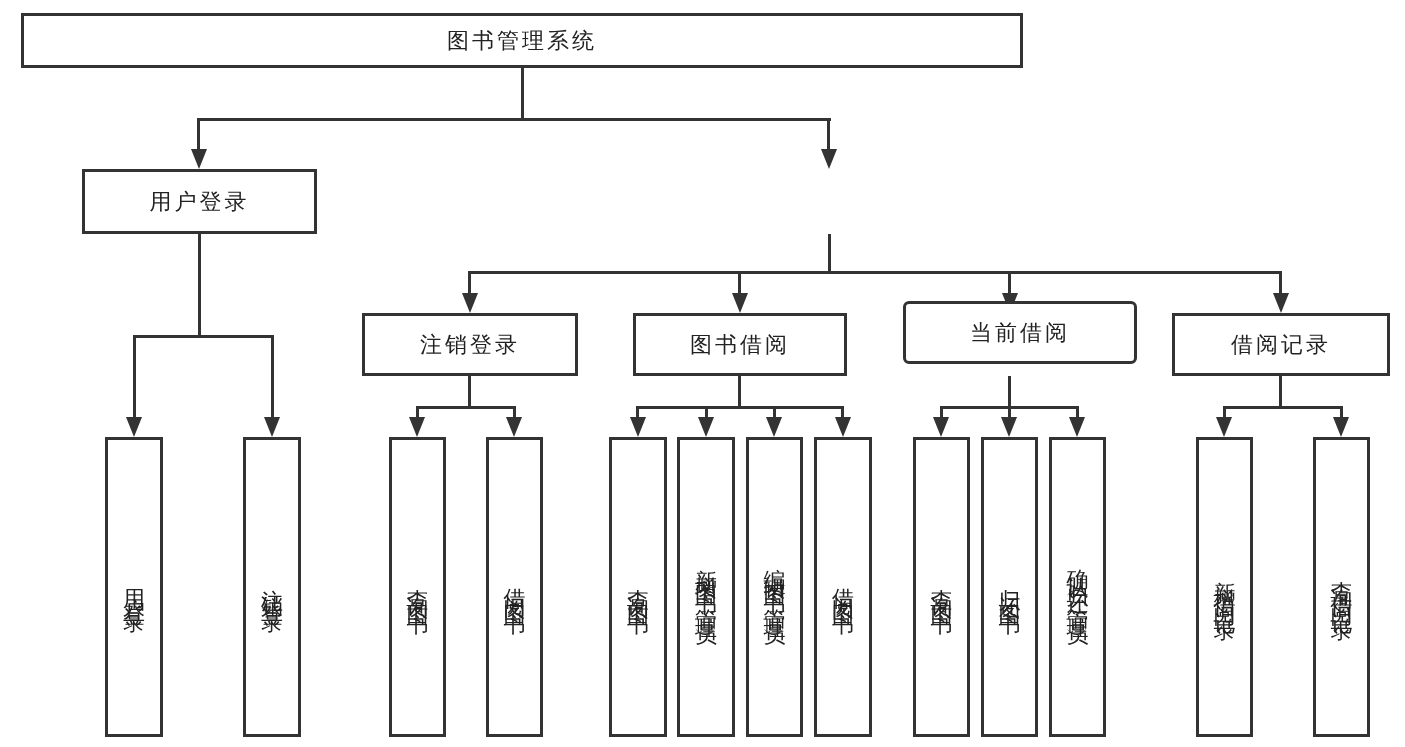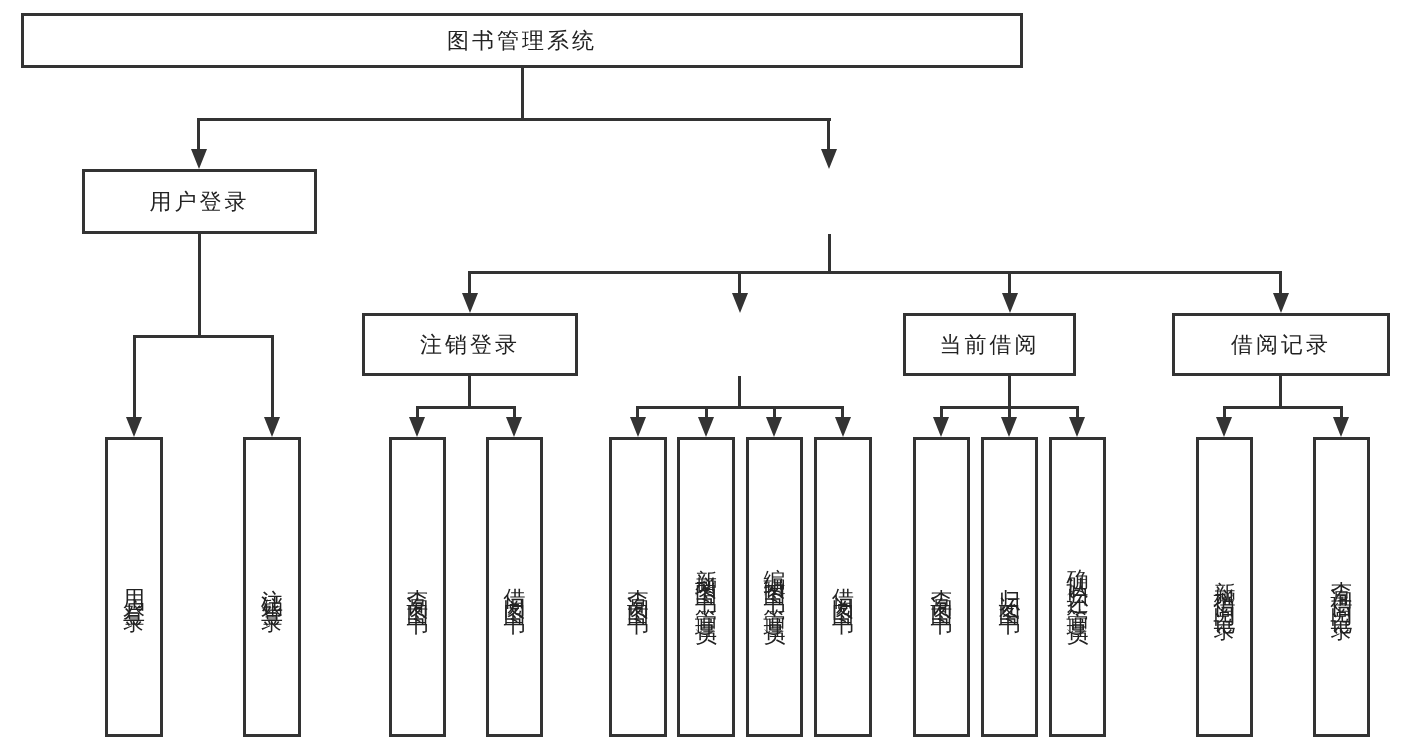--- a/index.html
+++ b/index.html
@@ -86,21 +86,24 @@
   <div class="vline" style="left:738px;top:271px;height:24px;"></div>
   <div class="arrow" style="left:732px;top:293px;"></div>
   <div class="vline" style="left:1008px;top:271px;height:24px;"></div>
   <div class="arrow" style="left:1002px;top:293px;"></div>
   <div class="vline" style="left:1279px;top:271px;height:24px;"></div>
   <div class="arrow" style="left:1273px;top:293px;"></div>
 
   <div class="node" style="left:362px;top:313px;width:216px;height:63px;">
     <span class="h-label">注销登录</span>
   </div>
-  <div class="node" style="left:903px;top:313px;width:173px;height:63px;">
+  <div class="node" style="left:633px;top:313px;width:214px;height:63px;">
+    <span class="h-label">图书借阅</span>
+  </div>
+  <div class="node" style="left:903px;top:301px;width:234px;height:63px;border-radius:6px;">
     <span class="h-label">当前借阅</span>
   </div>
   <div class="node" style="left:1172px;top:313px;width:218px;height:63px;">
     <span class="h-label">借阅记录</span>
   </div>
 
   <div class="vline" style="left:468px;top:376px;height:33px;"></div>
   <div class="hline" style="left:416px;top:406px;width:100px;"></div>
   <div class="vline" style="left:416px;top:406px;height:13px;"></div>
   <div class="arrow" style="left:409px;top:417px;"></div>

